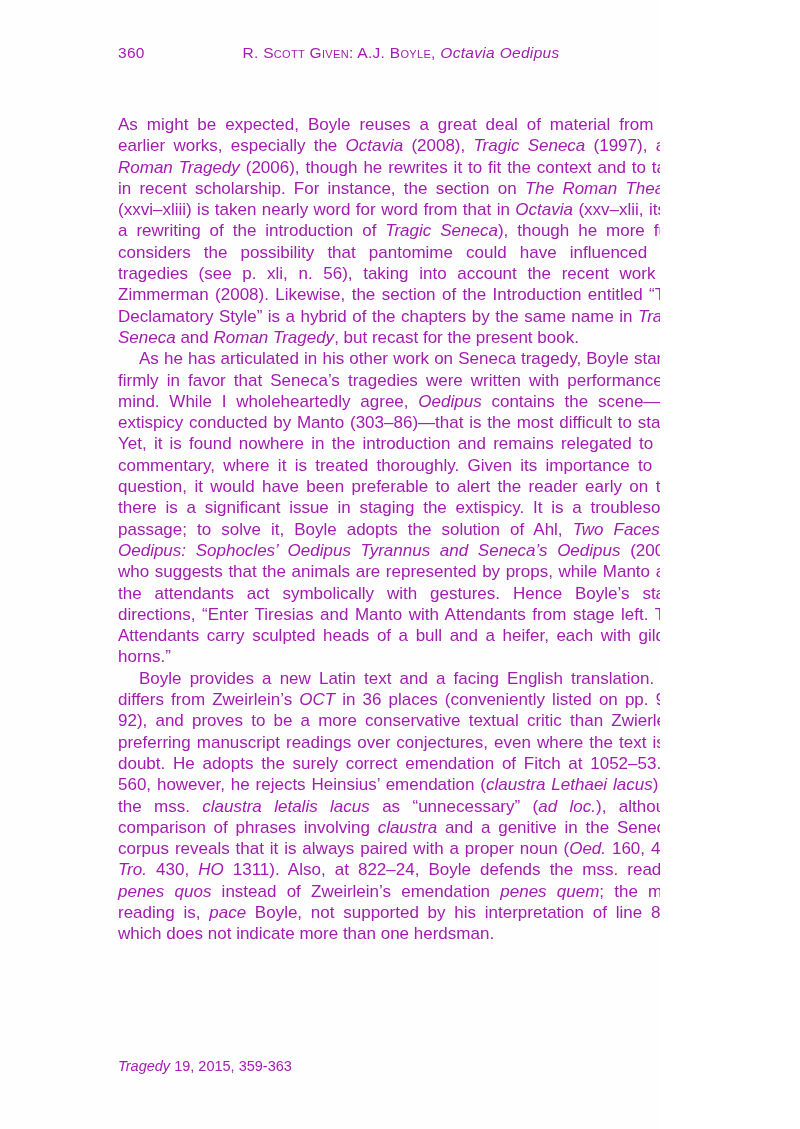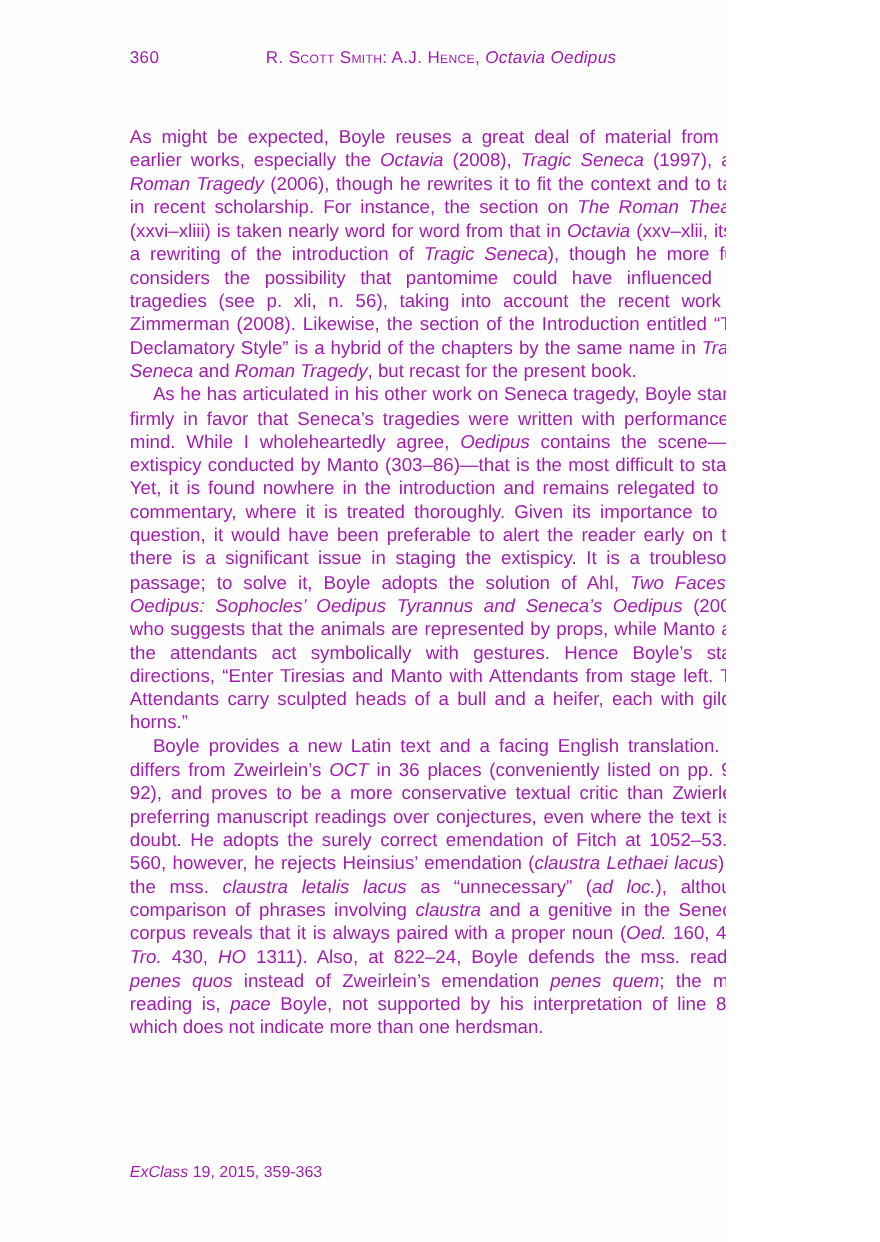--- a/index.html
+++ b/index.html
@@ -58,24 +58,24 @@
   .it { font-style: italic; }
   .sc { font-variant: small-caps; }
 </style>
 </head>
 <body>
 
 <div class="page">
 
   <header class="running-header">
     <span class="page-number">360</span>
-    <span class="header-title"><span class="sc">R. Scott Smith: A.J. Hence, </span><span class="it">Octavia Oedipus</span></span>
+    <span class="header-title"><span class="sc">R. Scott Given: A.J. Boyle, </span><span class="it">Octavia Oedipus</span></span>
   </header>
 
   <main class="body-text">
     <p class="para"><span>As might be expected, Boyle reuses a great deal of material from his earlier works, especially the </span><span class="it">Octavia</span><span> (2008), </span><span class="it">Tragic Seneca</span><span> (1997), and </span><span class="it">Roman Tragedy</span><span> (2006), though he rewrites it to fit the context and to take in recent scholarship. For instance, the section on </span><span class="it">The Roman Theater</span><span> (xxvi–xliii) is taken nearly word for word from that in </span><span class="it">Octavia</span><span> (xxv–xlii, itself a rewriting of the introduction of </span><span class="it">Tragic Seneca</span><span>), though he more fully considers the possibility that pantomime could have influenced the tragedies (see p. xli, n. 56), taking into account the recent work by Zimmerman (2008). Likewise, the section of the Introduction entitled “The Declamatory Style” is a hybrid of the chapters by the same name in </span><span class="it">Tragic Seneca</span><span> and </span><span class="it">Roman Tragedy</span><span>, but recast for the present book.</span></p>
     <p class="para indent"><span>As he has articulated in his other work on Seneca tragedy, Boyle stands firmly in favor that Seneca’s tragedies were written with performance in mind. While I wholeheartedly agree, </span><span class="it">Oedipus</span><span> contains the scene—the extispicy conducted by Manto (303–86)—that is the most difficult to stage. Yet, it is found nowhere in the introduction and remains relegated to the commentary, where it is treated thoroughly. Given its importance to the question, it would have been preferable to alert the reader early on that there is a significant issue in staging the extispicy. It is a troublesome passage; to solve it, Boyle adopts the solution of Ahl, </span><span class="it">Two Faces of Oedipus: Sophocles’ Oedipus Tyrannus and Seneca’s Oedipus</span><span> (2008), who suggests that the animals are represented by props, while Manto and the attendants act symbolically with gestures. Hence Boyle’s stage directions, “Enter Tiresias and Manto with Attendants from stage left. The Attendants carry sculpted heads of a bull and a heifer, each with gilded horns.”</span></p>
     <p class="para indent"><span>Boyle provides a new Latin text and a facing English translation. He differs from Zweirlein’s </span><span class="it">OCT</span><span> in 36 places (conveniently listed on pp. 91–92), and proves to be a more conservative textual critic than Zwierlein, preferring manuscript readings over conjectures, even where the text is in doubt. He adopts the surely correct emendation of Fitch at 1052–53. At 560, however, he rejects Heinsius’ emendation (</span><span class="it">claustra Lethaei lacus</span><span>) for the mss. </span><span class="it">claustra letalis lacus</span><span> as “unnecessary” (</span><span class="it">ad loc.</span><span>), although comparison of phrases involving </span><span class="it">claustra</span><span> and a genitive in the Senecan corpus reveals that it is always paired with a proper noun (</span><span class="it">Oed.</span><span> 160, 401, </span><span class="it">Tro.</span><span> 430, </span><span class="it">HO</span><span> 1311). Also, at 822–24, Boyle defends the mss. reading </span><span class="it">penes quos</span><span> instead of Zweirlein’s emendation </span><span class="it">penes quem</span><span>; the mss. reading is, </span><span class="it">pace</span><span> Boyle, not supported by his interpretation of line 837, which does not indicate more than one herdsman.</span></p>
   </main>
 
-  <footer class="page-footer"><span class="it">ExClass</span><span> 19, 2015, 359-363</span></footer>
+  <footer class="page-footer"><span class="it">Tragedy</span><span> 19, 2015, 359-363</span></footer>
 
 </div>
 
 </body></html>

